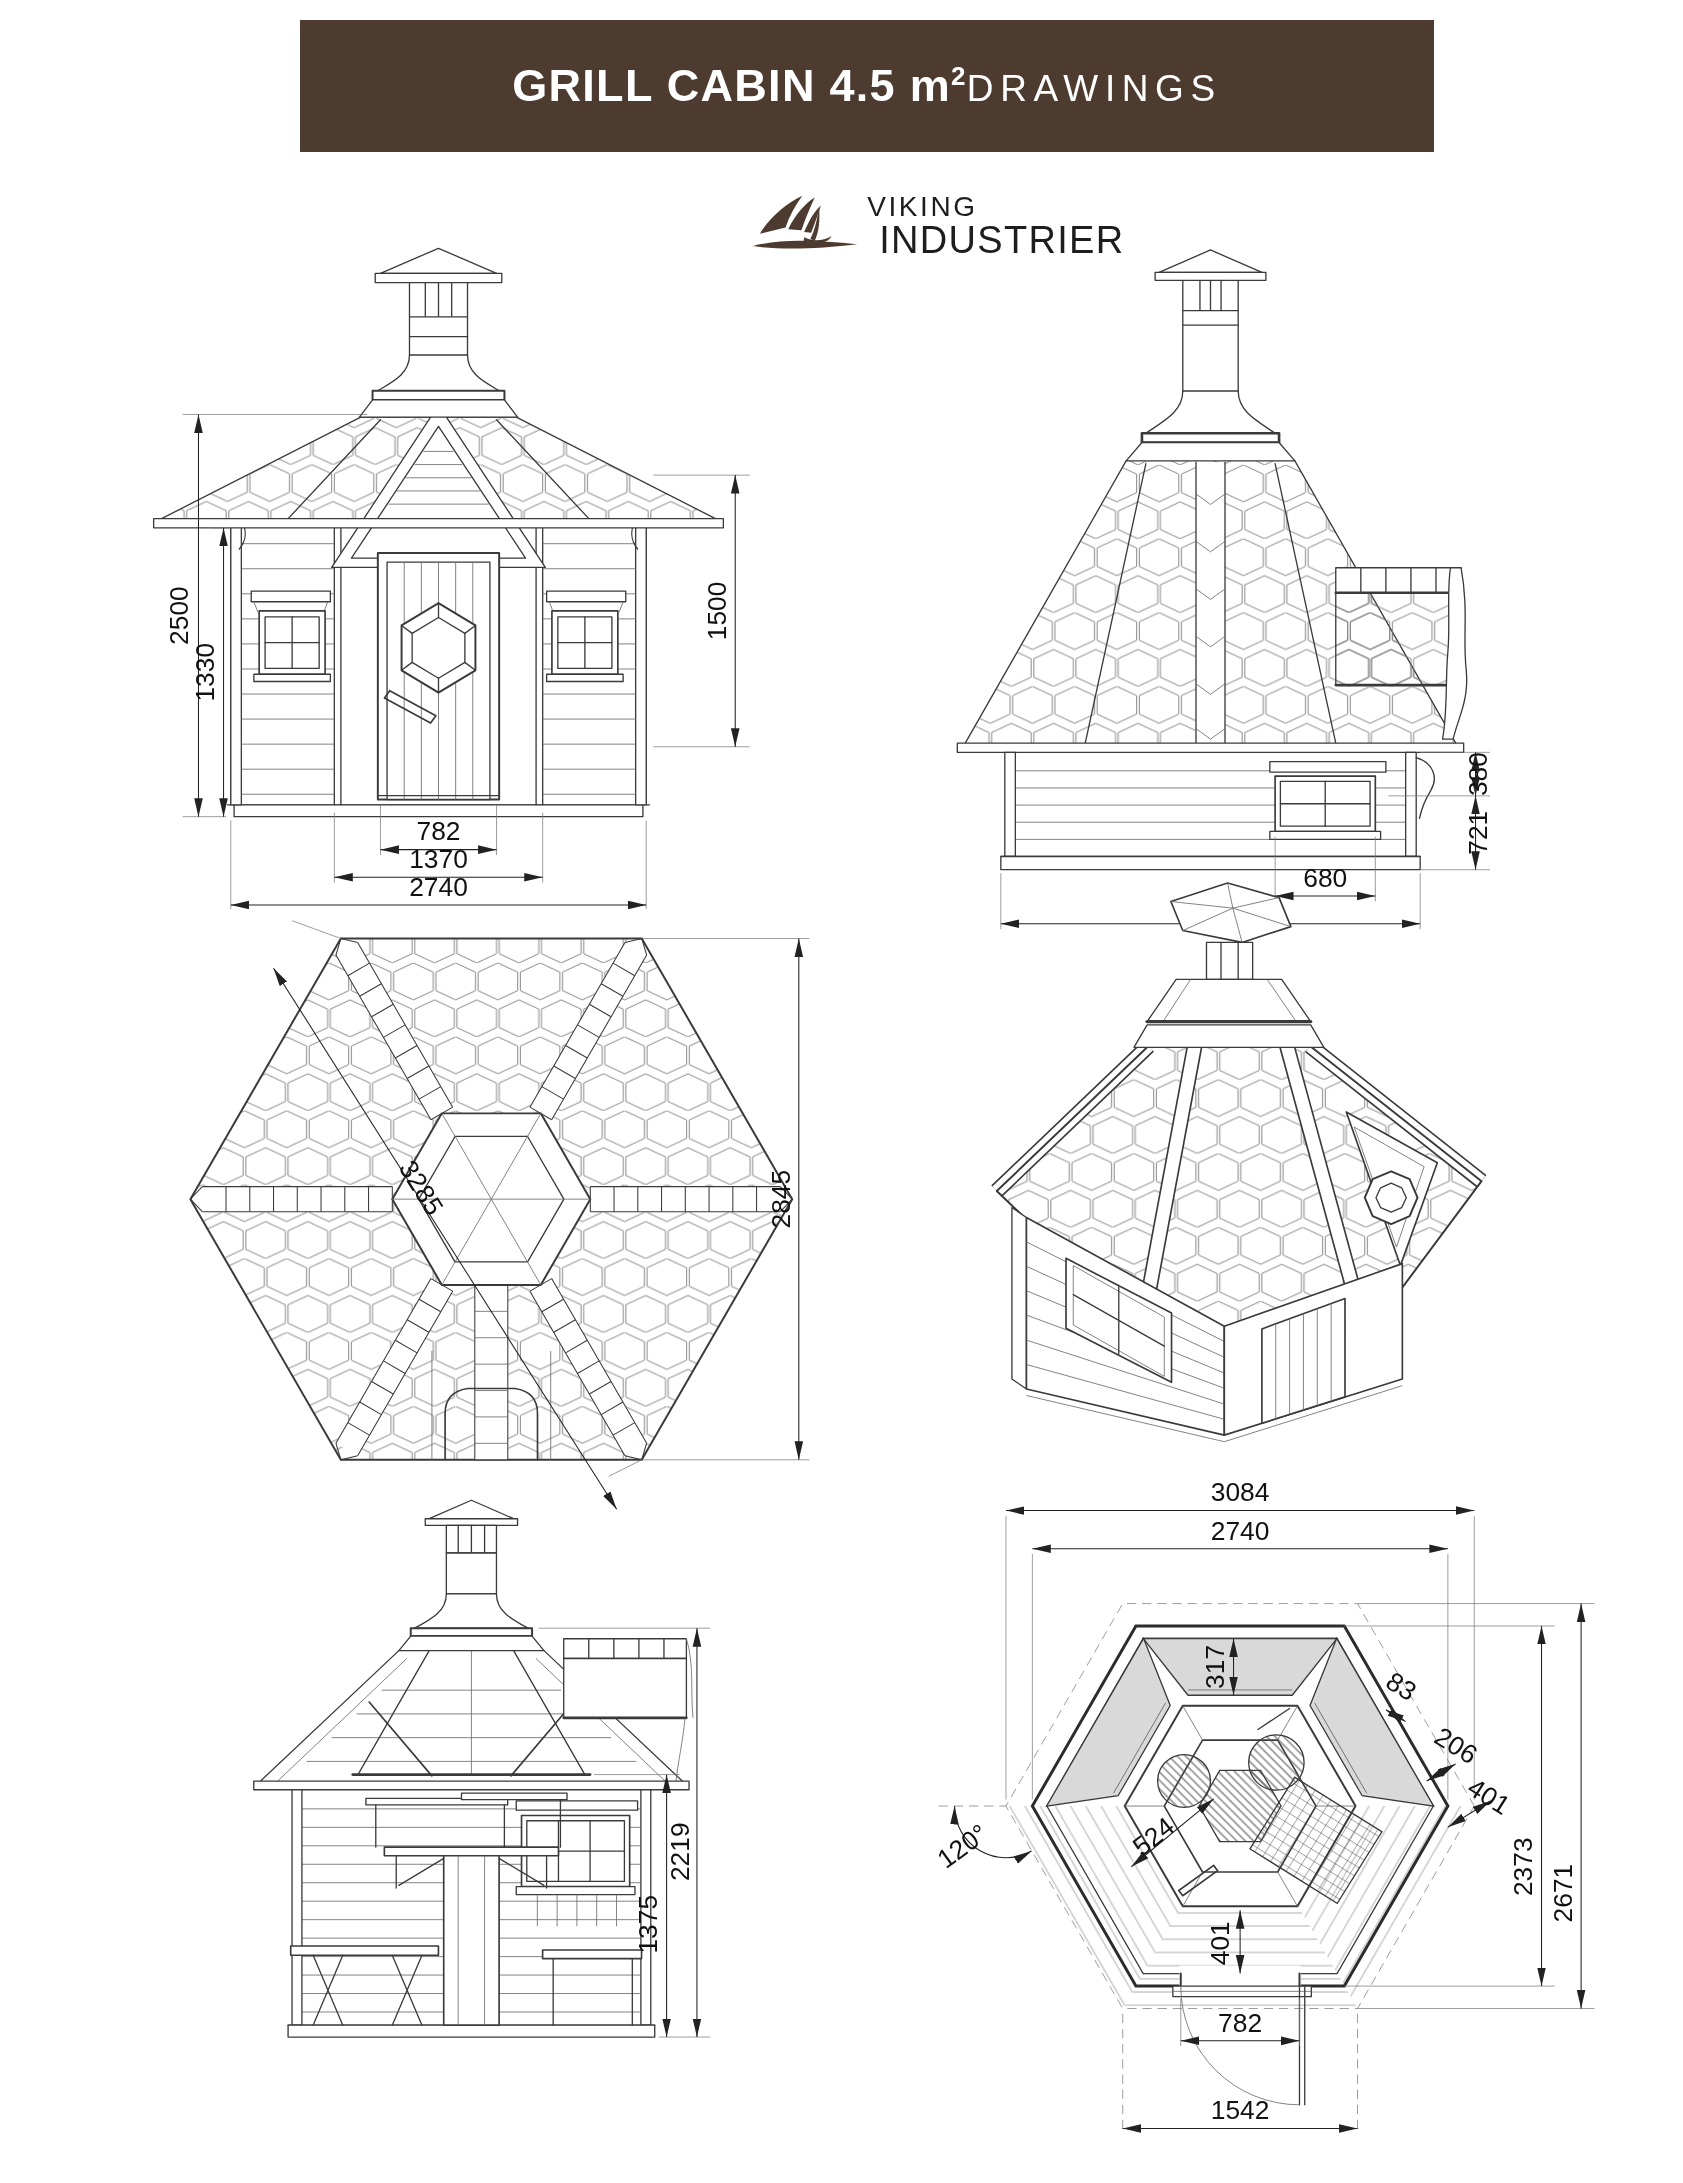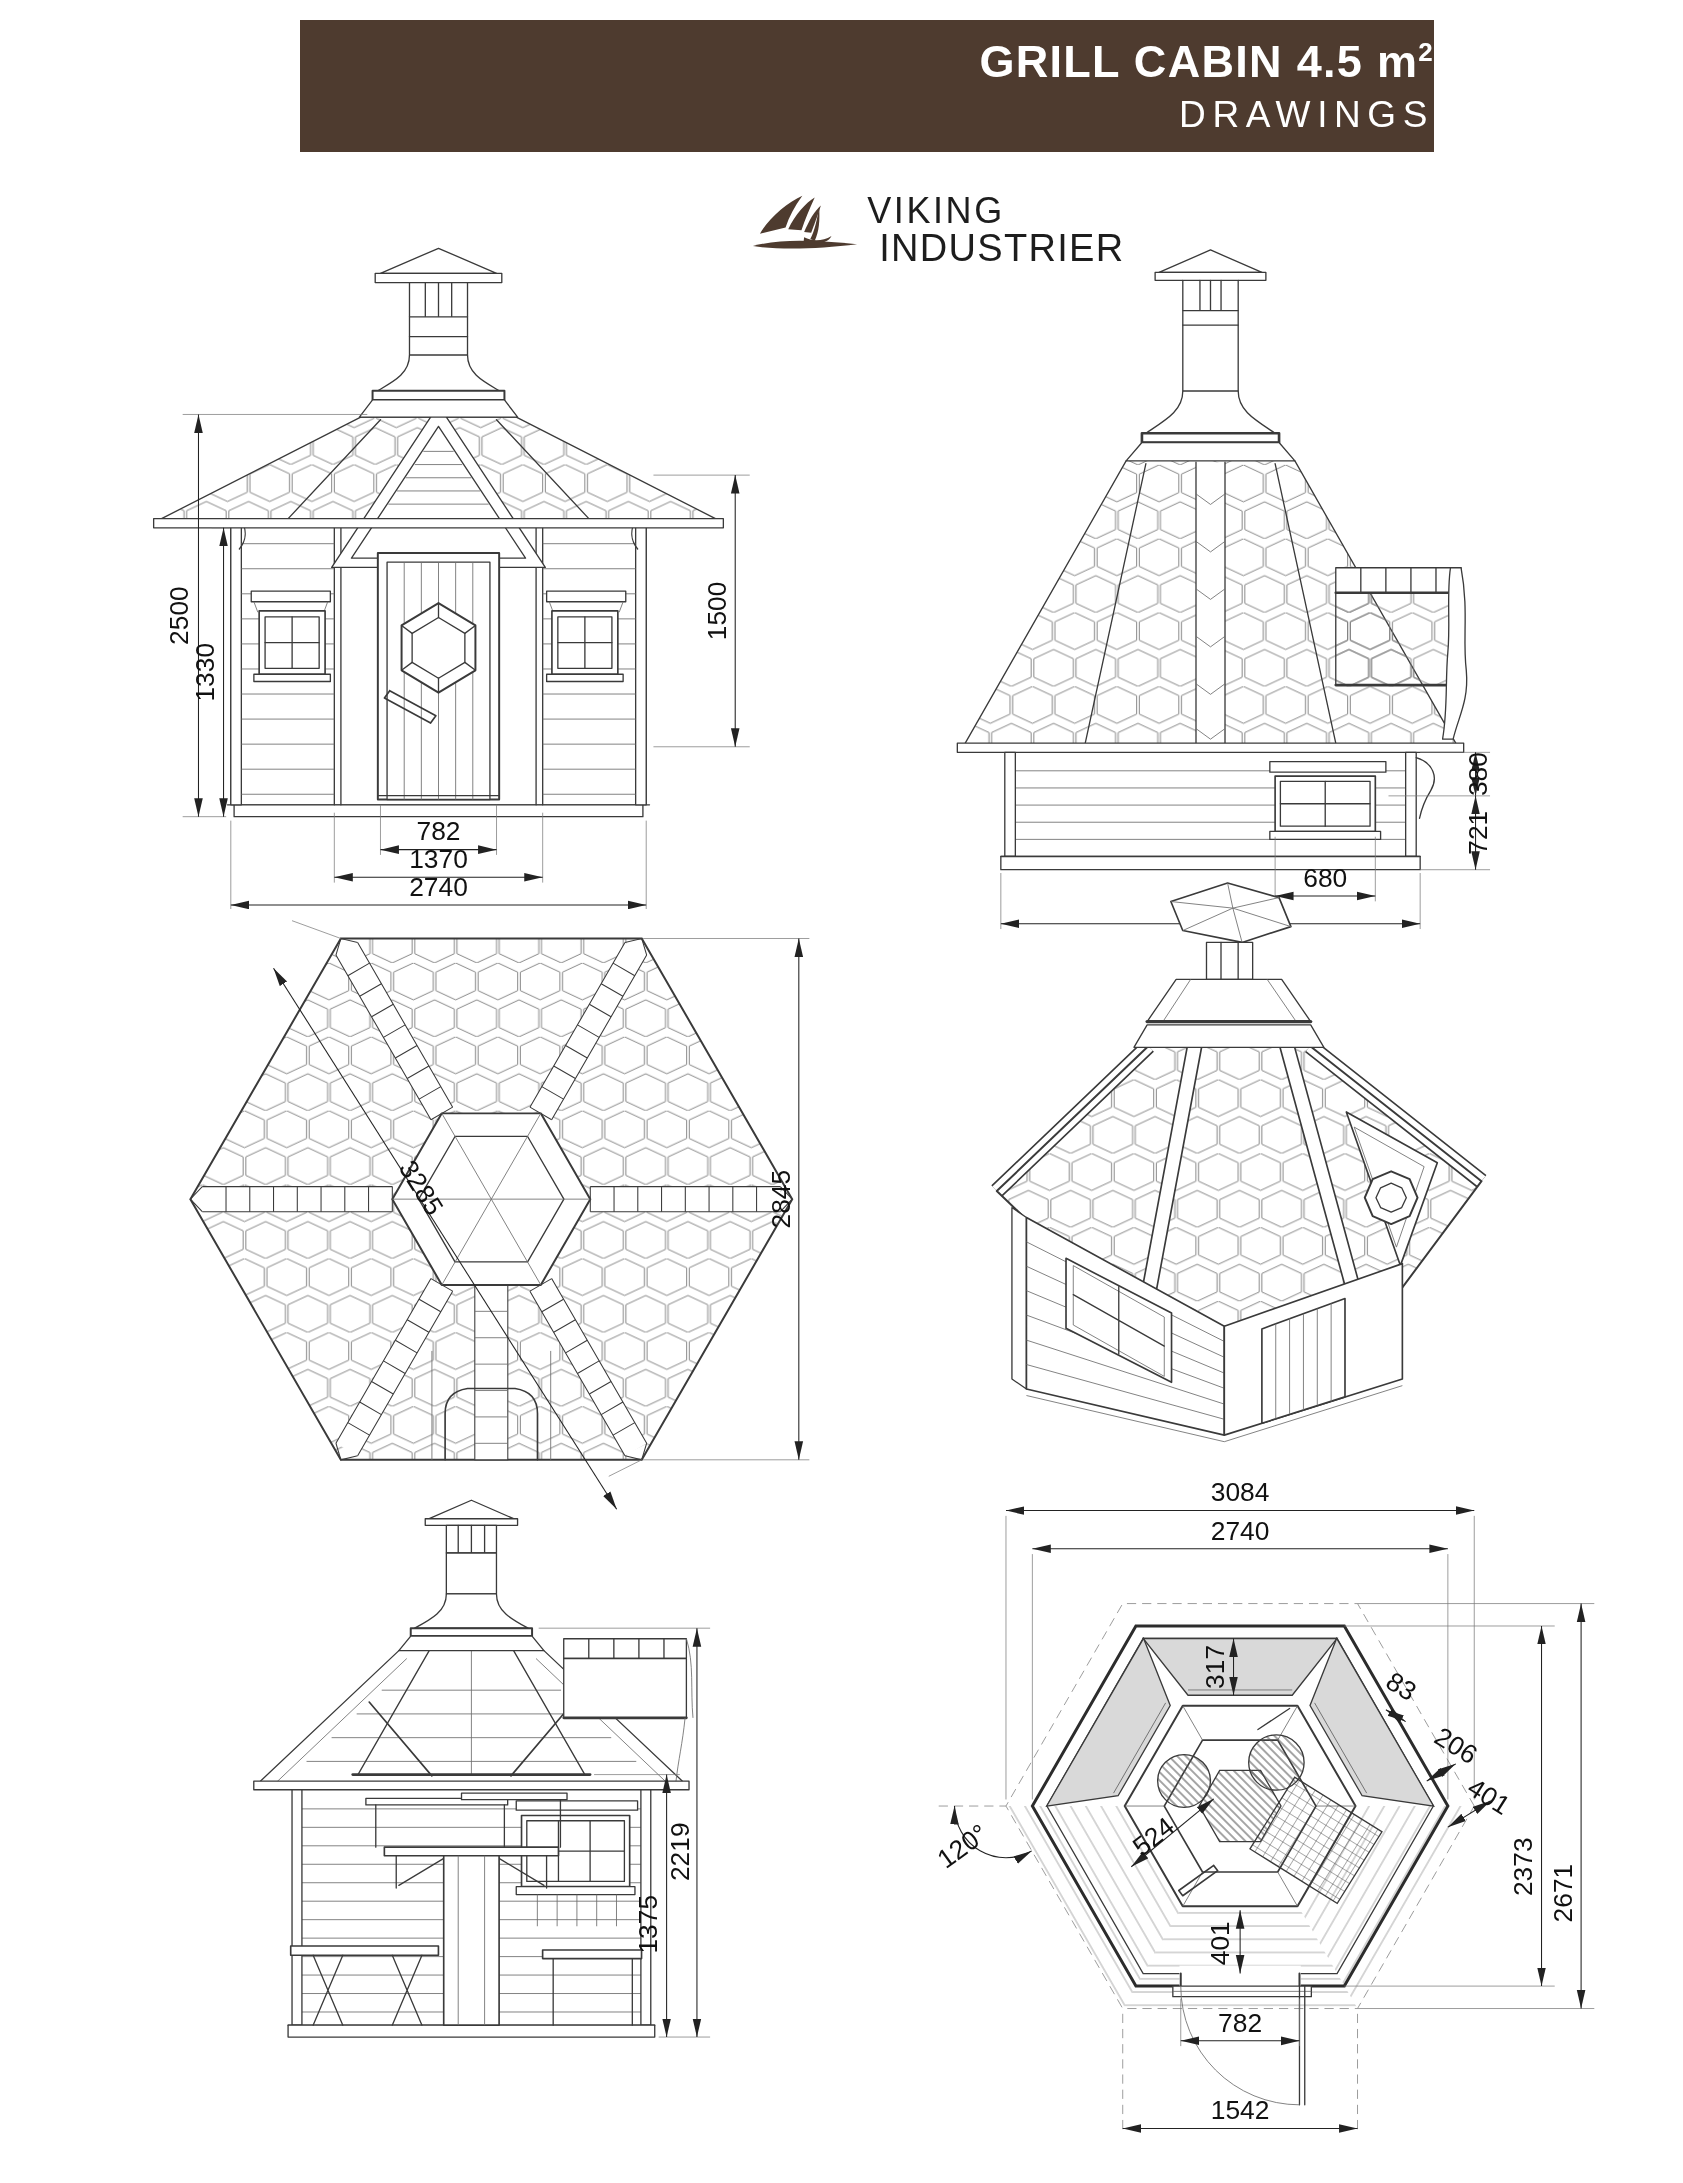--- a/index.html
+++ b/index.html
@@ -1,25 +1,25 @@
 <!DOCTYPE html>
 <html style="font-size:10.6px"><head>
 <meta charset="utf-8">
 <style>
   html,body{margin:0;padding:0;background:#ffffff;}
   .page{position:relative;width:1684px;height:2183px;background:#fff;overflow:hidden;
         font-family:"Liberation Sans",sans-serif;}
   .banner{position:absolute;left:300px;top:20px;width:1134px;height:132px;background:#4E3B2F;
-          display:flex;flex-direction:column;align-items:flex-end;justify-content:center;color:#fff;}
+          display:flex;flex-direction:row;align-items:center;justify-content:center;color:#fff;}
   .banner .title{font-size:45px;font-weight:bold;letter-spacing:1.3px;}
   .banner .title sup{font-size:26px;}
   .banner .subtitle{font-size:37px;font-weight:400;letter-spacing:6.6px;margin-top:6.6px;}
   .logo{position:absolute;left:752px;top:177px;display:flex;align-items:flex-start;}
   .logo-text{margin-left:9.2px;color:#1d1d1d;line-height:1.04;}
-  .logo-text .l1{font-size:36px;letter-spacing:2.6px;font-weight:400;margin-top:14.5px;}
+  .logo-text .l1{font-size:28px;letter-spacing:2.6px;font-weight:400;margin-top:14.5px;}
   .logo-text .l2{font-size:38px;letter-spacing:1.3px;font-weight:400;margin-left:12px;}
   svg.view{position:absolute;}
   .ln{fill:none;stroke:#3a3a3a;stroke-width:2px;stroke-linecap:round;stroke-linejoin:round;}
   .w25{stroke-width:2.5px;} .w3{stroke-width:3px;} .w4{stroke-width:4px;} .w5{stroke-width:5px;}
   .thin{fill:none;stroke:#6e6e6e;stroke-width:1.3px;}
   .wf{fill:#ffffff;} .gf{fill:#d9d9d9;}
   .dim{fill:none;stroke:#222;stroke-width:1.6px;}
   .ext{fill:none;stroke:#777;stroke-width:1.1px;}
   .dsh{stroke-dasharray:14 9;}
   .dtx{font-family:"Liberation Sans",sans-serif;font-size:40px;fill:#111;}

